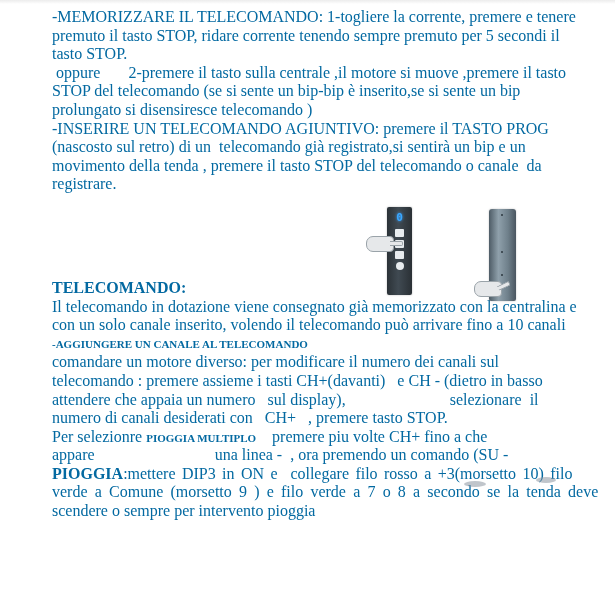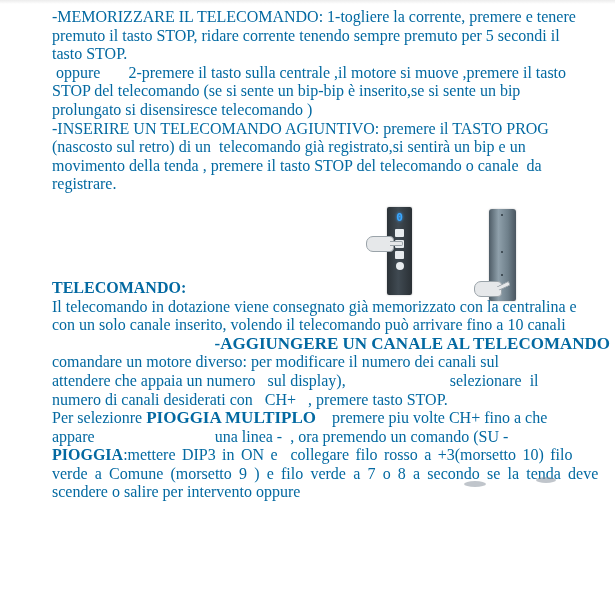--- a/index.html
+++ b/index.html
@@ -5,21 +5,21 @@
     html, body { margin: 0; padding: 0; background: #ffffff; }
     body { width: 615px; height: 589px; overflow: hidden; position: relative; }
     .topbar { position: absolute; left: 0; top: 0; width: 615px; height: 4px; background: linear-gradient(#ececec, #ffffff); }
     .doc {
       position: absolute; left: 52px; top: 8px; width: 558px;
       font-family: "Liberation Serif", "DejaVu Serif", serif;
       font-size: 16px; line-height: 18.6px; color: #0369a1;
     }
     .line { white-space: pre; display: block; height: 18.6px; }
     .b { font-weight: bold; }
-    .big { font-size: 17px; text-align: right; }
+    .big { font-size: 11px; }
     .spacer { display: block; }
     .remote-a {
       position: absolute; left: 387px; top: 207px; width: 25px; height: 88px;
       background: linear-gradient(90deg, #2b3237 0%, #404a52 45%, #2a3035 100%);
       border-radius: 2px; box-shadow: 0 0 2px rgba(0,0,0,0.3);
     }
     .remote-a .disp {
       position: absolute; left: 8px; top: 5px; width: 9px; height: 11px;
       color: #39a8ff; font: bold 11px "DejaVu Sans Mono", monospace; text-align: center; line-height: 11px;
       text-shadow: 0 0 3px #3aa0ff;
@@ -70,33 +70,34 @@
 
   <div>
     <span class="line b">TELECOMANDO:</span>
     <span class="line">Il telecomando in dotazione viene consegnato già memorizzato con la centralina e</span>
     <span class="line">con un solo canale inserito, volendo il telecomando può arrivare fino a 10 canali</span>
   </div>
 
   <div>
     <span class="line b big">-AGGIUNGERE UN CANALE AL TELECOMANDO</span>
     <span class="line">comandare un motore diverso: per modificare il numero dei canali sul</span>
+    <span class="line">telecomando : premere assieme i tasti CH+(davanti)   e CH - (dietro in basso</span>
     <span class="line">attendere che appaia un numero   sul display),                          selezionare  il</span>
     <span class="line">numero di canali desiderati con   CH+   , premere tasto STOP.</span>
   </div>
 
   <div>
     <span class="line"><span>Per selezionre </span><span class="b big">PIOGGIA MULTIPLO</span><span>    premere piu volte CH+ fino a che</span></span>
     <span class="line">appare                              una linea -  , ora premendo un comando (SU -</span>
   </div>
 
   <div>
     <span class="line" style="word-spacing:2.4px"><span class="b">PIOGGIA</span><span>:mettere DIP3 in ON e  collegare filo rosso a +3(morsetto 10) filo</span></span>
     <span class="line" style="word-spacing:3.2px">verde a Comune (morsetto 9 ) e filo verde a 7 o 8 a secondo se la tenda deve</span>
-    <span class="line">scendere o salire per intervento oppure</span>
+    <span class="line">scendere o sempre per intervento pioggia</span>
   </div>
 </div>
 
 <div class="remote-a">
   <span class="disp">0</span>
   <span class="btn" style="top:22px"></span>
   <span class="btn" style="top:33px"></span>
   <span class="btn" style="top:44px"></span>
   <span class="btn round" style="top:55px"></span>
 </div>

